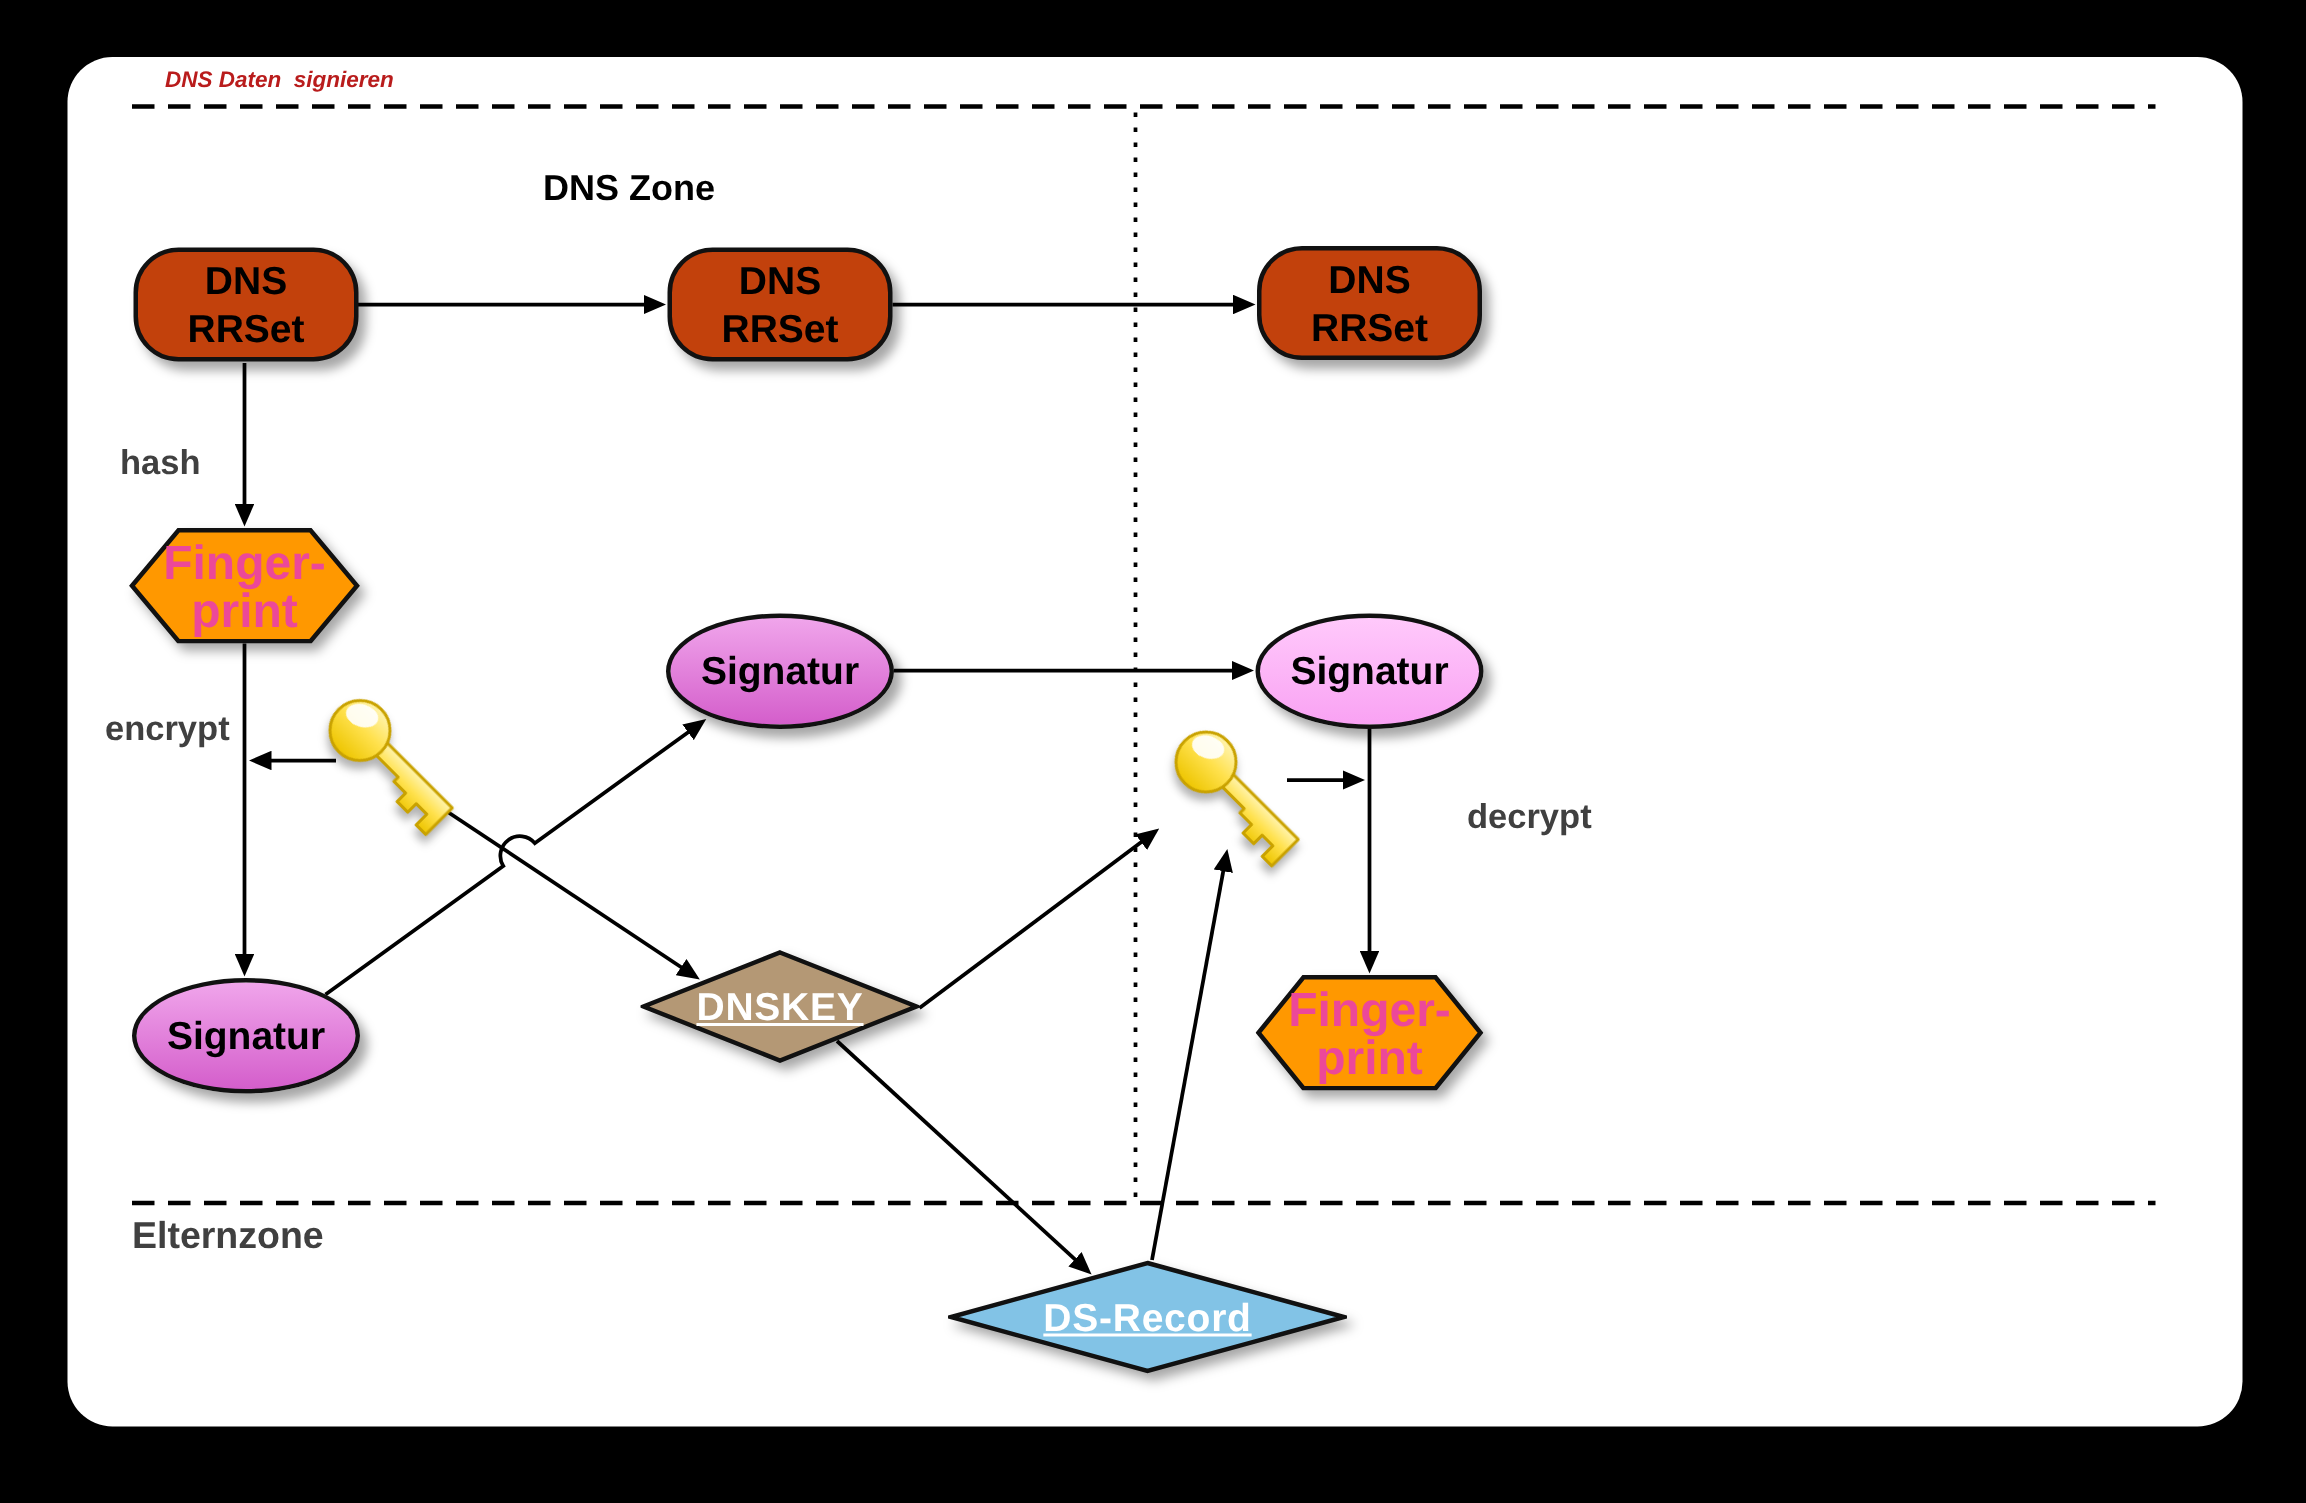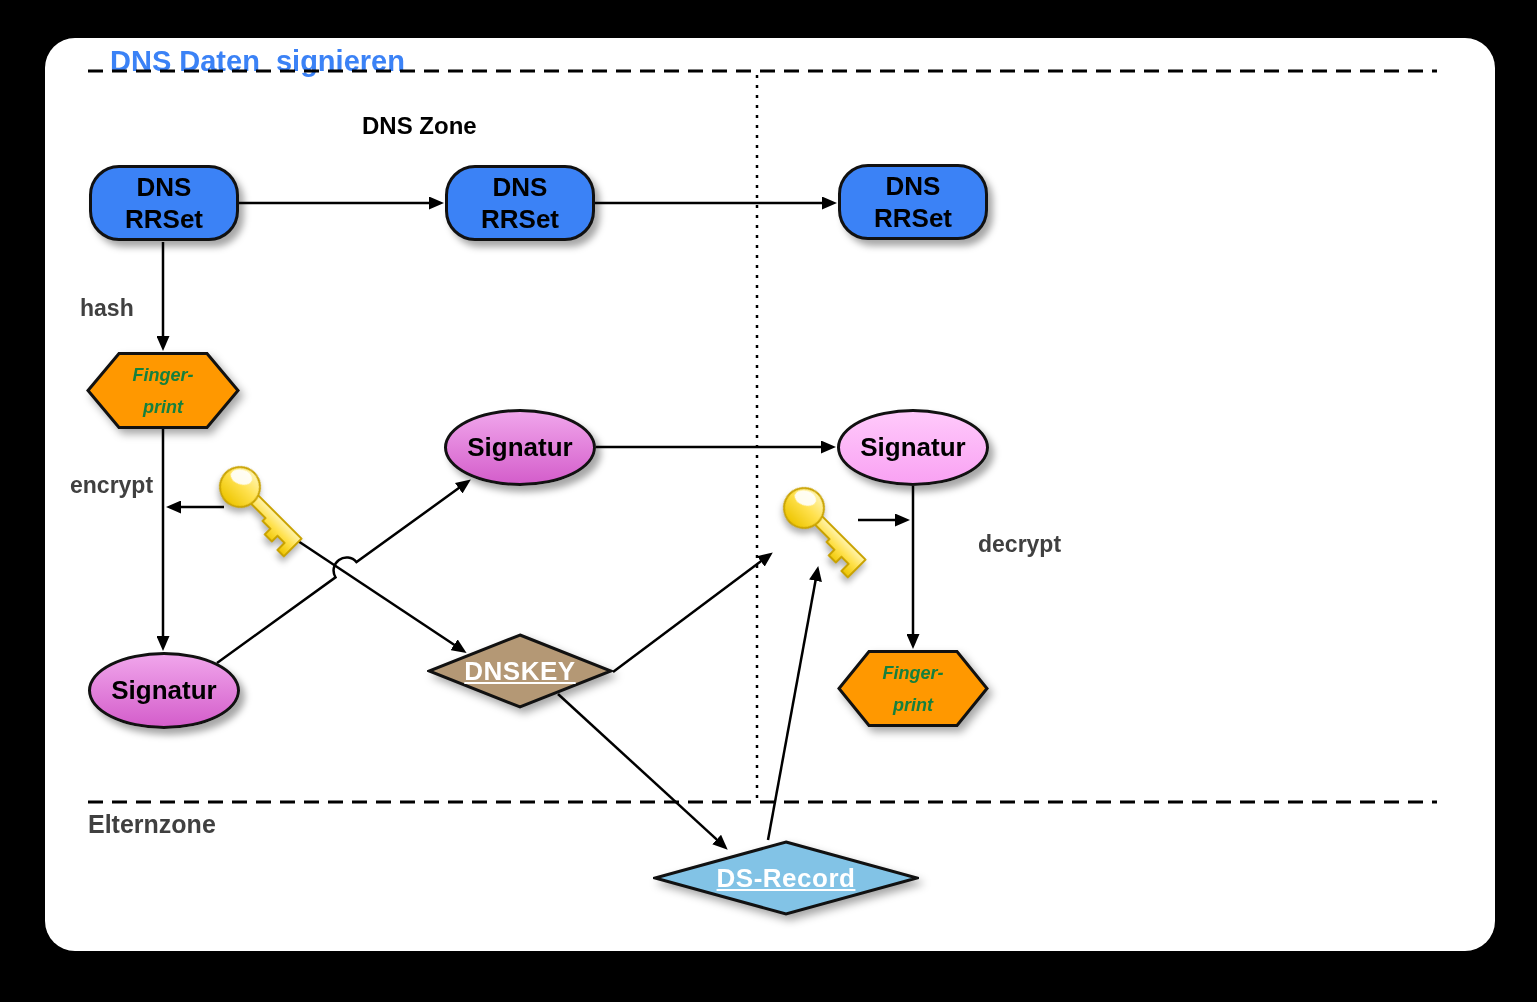--- a/index.html
+++ b/index.html
@@ -1,37 +1,37 @@
 <!DOCTYPE html>
 <html><head>
 <meta charset="utf-8">
 <style>
   html,body{margin:0;padding:0;background:#000;width:1537px;height:1002px;overflow:hidden;
     font-family:"Liberation Sans","DejaVu Sans",sans-serif;}
   .card{position:absolute;left:45px;top:38px;width:1450px;height:913px;background:#fff;border-radius:30px;}
   .abs{position:absolute;}
-  .hdr{white-space:pre;font-weight:bold;font-size:29px;color:#3b82f6;}
+  .hdr{white-space:pre;font-weight:bold;font-size:15px;color:#b91c1c;font-style:italic;}
   .lbl{font-weight:bold;font-size:23px;color:#404040;}
   .zone-box{position:absolute;left:306px;top:70px;width:338px;height:657px;
     background:linear-gradient(180deg,#a6a6a6 0%,#bdbdbd 22%,#bdbdbd 100%);
     border:2px solid #1a1a1a;box-shadow:6px 7px 9px rgba(0,0,0,0.30);box-sizing:border-box;}
   .zone-label{position:absolute;left:317px;top:74px;font-weight:bold;font-size:24px;color:#000;}
   .wires{position:absolute;left:0;top:0;}
   .node{position:absolute;display:flex;flex-direction:column;align-items:center;justify-content:center;
     font-weight:bold;color:#000;text-align:center;box-sizing:border-box;}
-  .rrset{width:150px;height:76px;background:#3b82f6;border:3px solid #111;border-radius:30px;
+  .rrset{width:150px;height:76px;background:#c2410c;border:3px solid #111;border-radius:30px;
     font-size:26px;line-height:32px;box-shadow:5px 6px 7px rgba(0,0,0,0.35);}
   .ellipse{width:152px;height:77px;border:3px solid #111;border-radius:50%;
     font-size:26px;box-shadow:5px 6px 7px rgba(0,0,0,0.35);}
   .orchid{background:linear-gradient(180deg,#F0A5EB 0%,#D45ECB 100%);}
   .pinklite{background:linear-gradient(180deg,#FFC9FB 0%,#F9A2F3 100%);}
   .shape-wrap{position:absolute;filter:drop-shadow(4px 5px 4px rgba(0,0,0,0.35));}
   .shape-text{position:absolute;left:0;top:0;width:100%;height:100%;display:flex;flex-direction:column;
     align-items:center;justify-content:center;font-weight:bold;text-align:center;}
-  .hex-text{font-size:18px;line-height:32px;color:#15803d;font-style:italic;}
+  .hex-text{font-size:32px;line-height:32px;color:#ec4899;}
   .white-text{color:#fff;font-size:26px;letter-spacing:0.5px;text-decoration:underline;}
   .key{position:absolute;transform:rotate(45deg);transform-origin:24px 31px;
     filter:drop-shadow(3px 4px 3px rgba(0,0,0,0.30));}
 </style>
 </head>
 <body>
 
 <svg width="0" height="0" style="position:absolute">
   <defs>
     <linearGradient id="keyGrad" x1="0" y1="0" x2="0" y2="1">
@@ -121,21 +121,21 @@
 
   <div class="shape-wrap" style="left:382px;top:595px;width:186px;height:76px;">
     <svg width="186" height="76">
       <polygon points="93,2 184,38 93,74 2,38" fill="#B49875" stroke="#111" stroke-width="3"></polygon>
     </svg>
     <div class="shape-text white-text">
       <span>DNSKEY</span>
     </div>
   </div>
 
-  <div class="shape-wrap" style="left:608px;top:802px;width:266px;height:76px;">
+  <div class="shape-wrap" style="left:587px;top:802px;width:266px;height:76px;">
     <svg width="266" height="76">
       <polygon points="133,2 264,38 133,74 2,38" fill="#82C3E6" stroke="#111" stroke-width="3"></polygon>
     </svg>
     <div class="shape-text white-text">
       <span>DS-Record</span>
     </div>
   </div>
 
   <div class="key" style="left:171px;top:418px;">
     <svg width="112" height="62">

